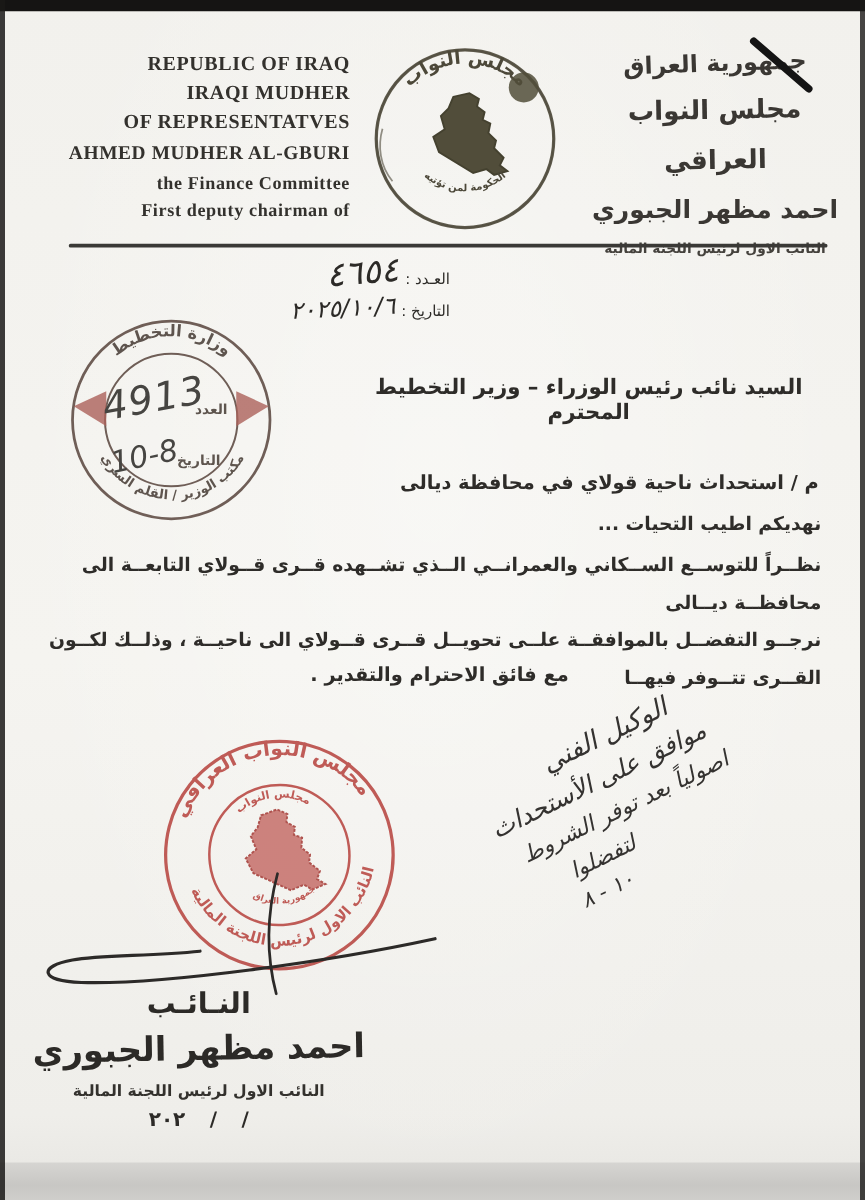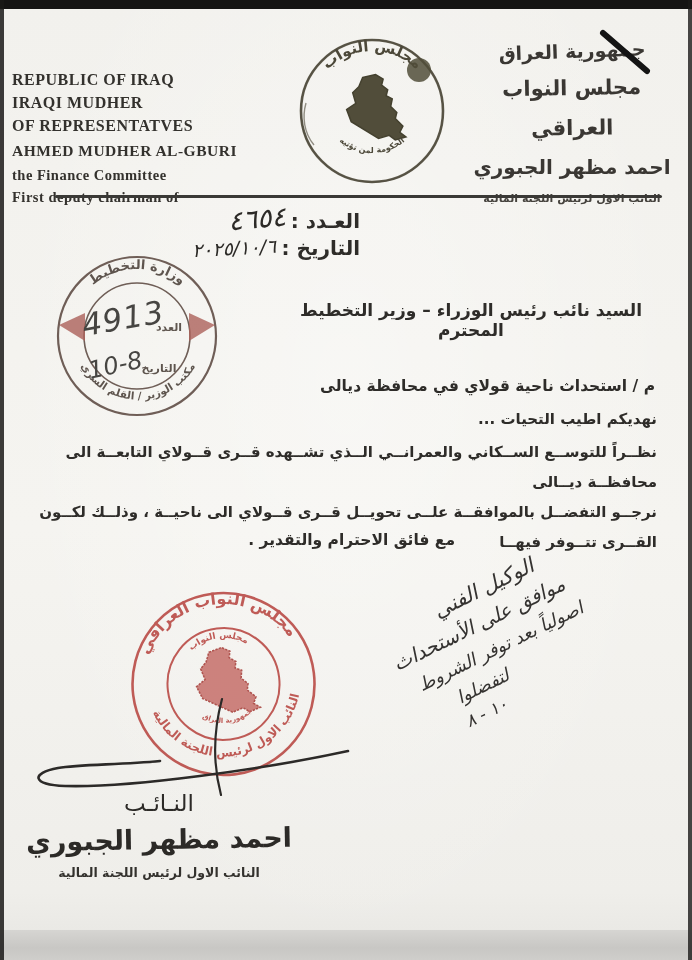--- a/index.html
+++ b/index.html
@@ -19,39 +19,39 @@
   .edge-top{position:absolute;top:0;left:0;width:692px;height:9px;background:#151413;}
   .edge-left{position:absolute;top:0;left:0;width:4px;height:960px;background:#1a1918;opacity:.85;}
   .edge-right{position:absolute;top:0;right:0;width:4px;height:960px;background:#1a1918;opacity:.8;}
   .edge-bottom{position:absolute;left:0;top:930px;width:692px;height:30px;
     background:linear-gradient(180deg,#d6d5d2 0%,#c8c7c4 60%,#cfcecb 100%);}
 
   .abs{position:absolute;}
   .rtl{direction:rtl;unicode-bidi:plaintext;}
 
   
-  .eng-block{left:12px;top:40px;width:254px;text-align:left;color:#33312d;
-    font-family:"Liberation Serif",serif;margin-top:28px;}
+  .eng-block{left:26px;top:40px;width:254px;text-align:right;color:#33312d;
+    font-family:"Liberation Serif",serif;}
   .eng-block .l{letter-spacing:.5px;}
   .eng-1,.eng-2,.eng-3{font-size:16px;font-weight:600;line-height:23px;}
   .eng-4{font-size:15.5px;font-weight:700;line-height:26px;margin-top:1px;}
   .eng-5,.eng-6{font-size:14.5px;font-weight:700;line-height:22px;}
 
   
   .ar-head{right:10px;top:34px;width:220px;text-align:center;color:#3a3733;}
   .ar-head .a1{font-size:19px;font-weight:700;line-height:34px;transform:rotate(-2deg);}
   .ar-head .a2{font-size:21px;font-weight:700;line-height:40px;transform:rotate(-1deg);}
   .ar-head .a3{font-size:20px;font-weight:700;line-height:38px;}
   .ar-head .a4{font-size:11px;font-weight:700;line-height:26px;color:#45423d;}
 
   .separator{left:55px;top:195px;width:607px;height:3px;background:#3a3936;border-radius:2px;}
 
   
   .ref{right:332px;text-align:right;color:#2e2c29;white-space:nowrap;}
-  .ref .lbl{font-size:20px;font-weight:700;}
+  .ref .lbl{font-size:12px;font-weight:400;}
   .hand{font-style:italic;color:#2c2a27;}
   .ref-num .val{display:inline-block;font-size:27px;letter-spacing:5px;transform:rotate(-5deg);margin-left:6px;}
   .ref-date .val{display:inline-block;font-size:19px;letter-spacing:2px;transform:rotate(-3deg);margin-left:4px;}
 
   
   .addressee{right:37px;top:300px;width:368px;text-align:center;font-size:17px;font-weight:700;color:#2e2c29;}
   .subject{right:37px;top:377px;font-size:15.5px;font-weight:700;color:#2e2c29;}
   .greeting{right:35px;top:410px;font-size:15px;font-weight:700;color:#2e2c29;}
   .body-par{right:35px;left:35px;top:437px;font-size:15px;font-weight:700;color:#2e2c29;line-height:30px;text-align:right;}
   .body-par .line2{padding-left:2px;}
@@ -62,21 +62,21 @@
     text-align:right;color:#343230;font-style:italic;}
   .note div{white-space:nowrap;}
   .note .n1{font-size:21px;line-height:30px;margin-right:26px;}
   .note .n2{font-size:20px;line-height:30px;margin-right:6px;}
   .note .n3{font-size:18px;line-height:29px;margin-right:0px;}
   .note .n4{font-size:18px;line-height:27px;margin-right:96px;}
   .note .n5{font-size:17px;line-height:24px;margin-right:110px;letter-spacing:2px;}
 
   
   .sig-block{left:26px;top:788px;width:266px;text-align:center;color:#2c2a27;}
-  .sig-title{font-size:23px;font-weight:400;line-height:30px;}
+  .sig-title{font-size:23px;font-weight:700;line-height:30px;}
   .sig-name{font-size:27px;font-weight:700;line-height:44px;transform:rotate(-1deg);}
   .sig-role{font-size:12.5px;font-weight:700;line-height:22px;color:#33312d;}
   .sig-date{direction:ltr;font-size:16px;font-weight:700;line-height:24px;letter-spacing:4px;word-spacing:14px;}
 
   svg{position:absolute;overflow:visible;}
   .stamp-text{font-family:"DejaVu Sans",sans-serif;font-weight:700;}
 </style>
 </head>
 <body>
 
@@ -208,20 +208,21 @@
 
   <svg class="abs" style="left:10px;top:695px;" width="360" height="115" viewBox="0 0 360 115">
     <path d="M 212,4 C 204,34 202,66 211,100" fill="none" stroke="#2c2a28" stroke-width="2.2" stroke-linecap="round"></path>
     <path d="M 338,56 C 255,74 120,93 55,91 C 22,90 20,78 48,73 C 70,69 110,70 150,66" fill="none" stroke="#2c2a28" stroke-width="2.6" stroke-linecap="round"></path>
   </svg>
 
   <div class="abs sig-block">
     <div class="rtl sig-title">النـائـب</div>
     <div class="rtl sig-name">احمد مظهر الجبوري</div>
     <div class="rtl sig-role">النائب الاول لرئيس اللجنة المالية</div>
+    <div class="sig-date">٢٠٢  /  /</div>
   </div>
 
   <div class="edge-bottom"></div>
   <div class="edge-top"></div>
   <div class="edge-left"></div>
   <div class="edge-right"></div>
 
 </div>
 
 </body></html>

